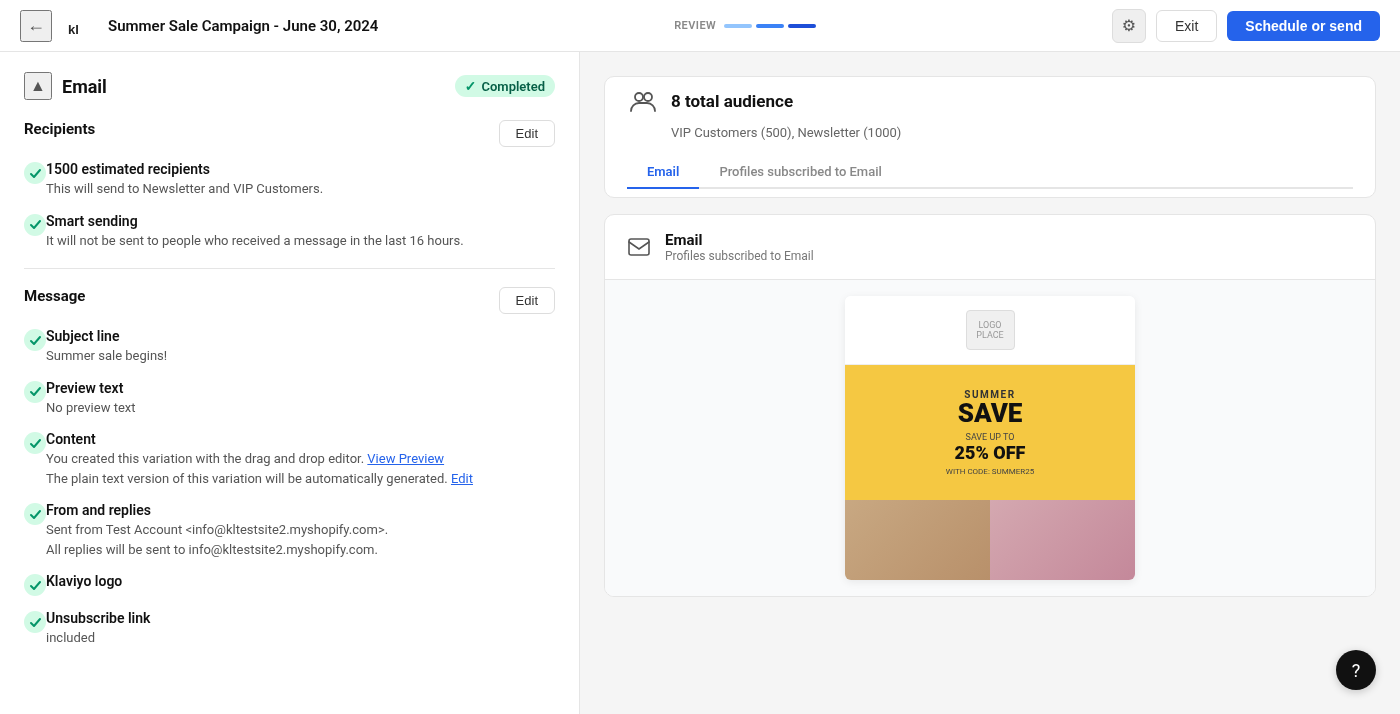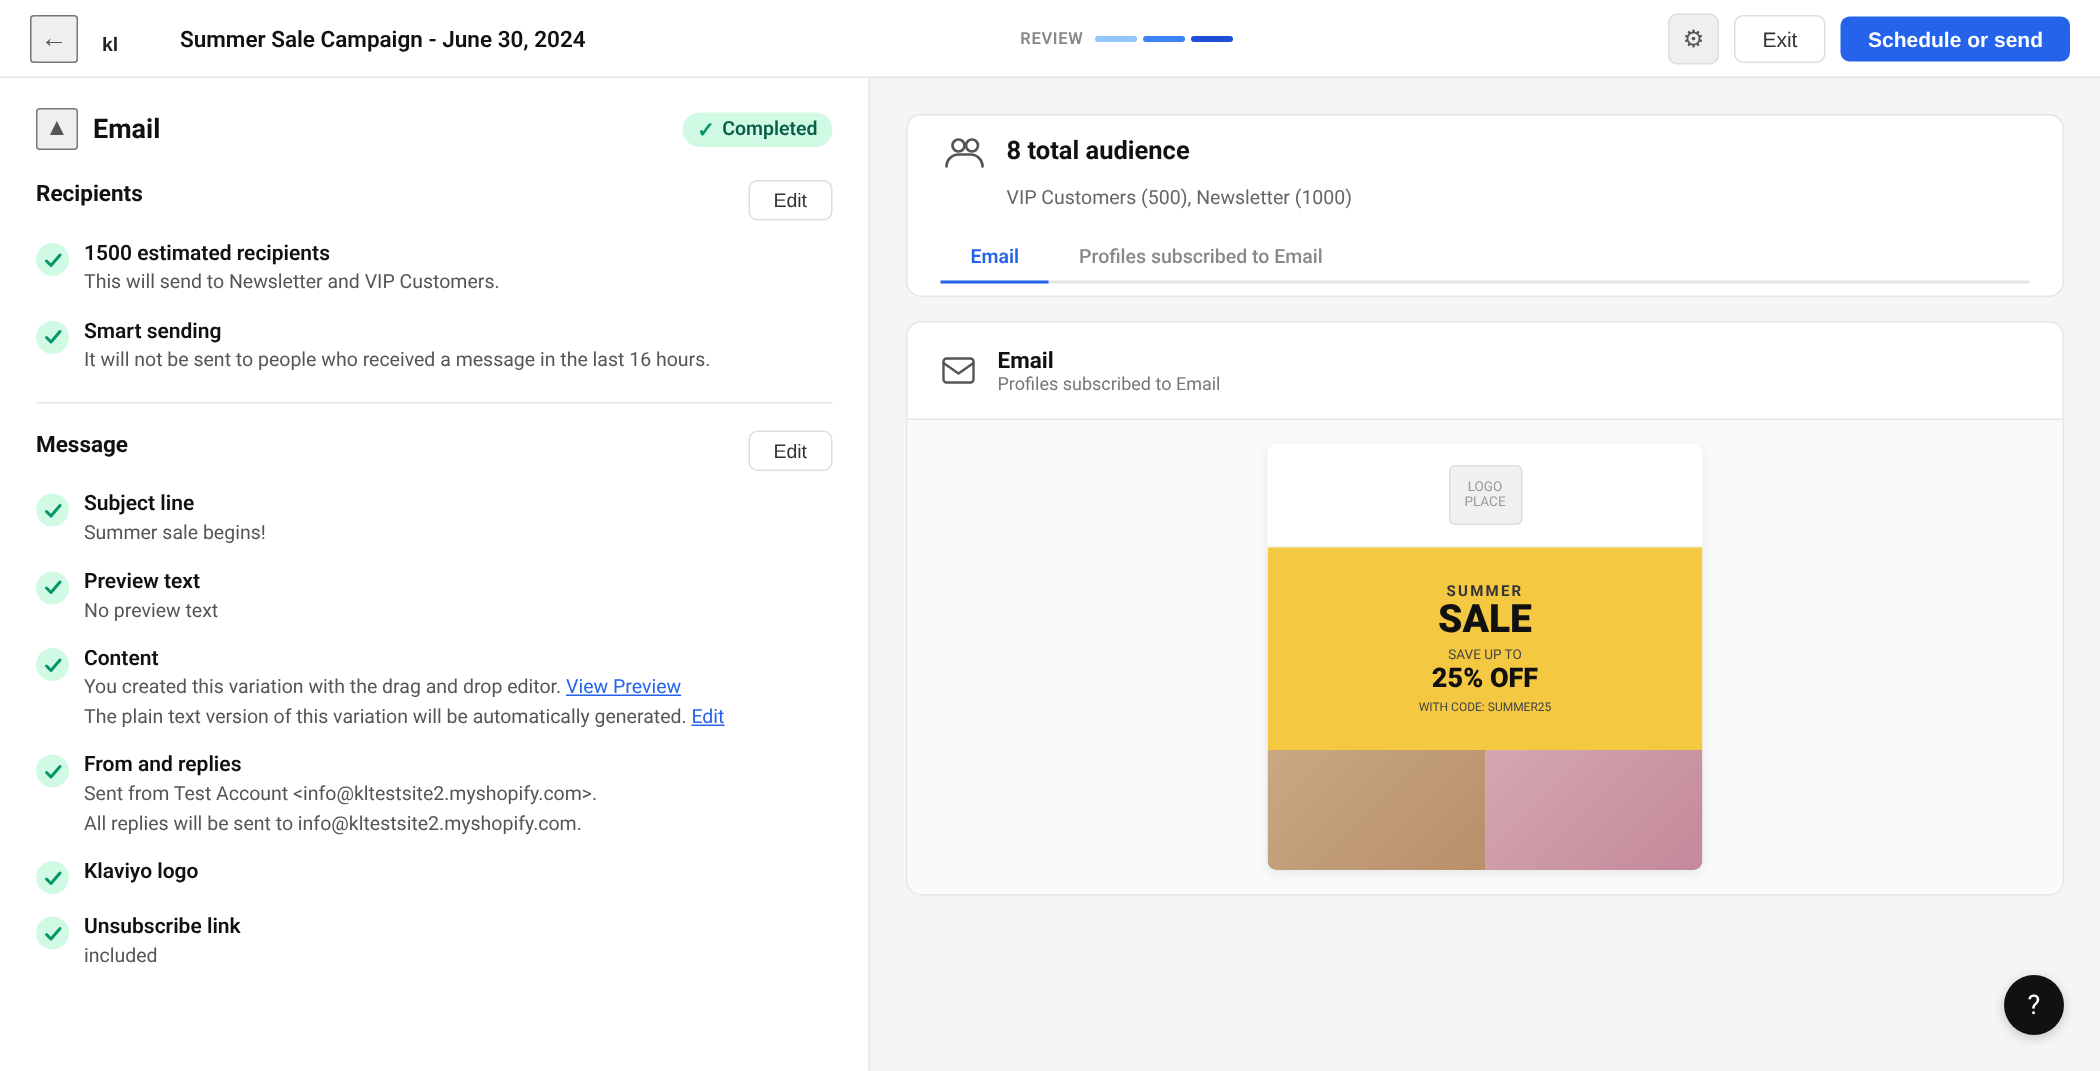--- a/index.html
+++ b/index.html
@@ -31,21 +31,21 @@
       display: flex;
       align-items: center;
       justify-content: center;
       cursor: pointer;
       color: #555;
       font-size: 18px;
     }
     .logo-area {
       display: flex;
       align-items: center;
-      gap: 20px;
+      gap: 8px;
     }
     .campaign-title {
       font-size: 15px;
       font-weight: 600;
       color: #111;
     }
 
     
     .progress-bar-area {
       display: flex;
@@ -184,21 +184,20 @@
       background: #fff;
       cursor: pointer;
       font-size: 13px;
       font-weight: 500;
       color: #333;
     }
 
     .check-item {
       display: flex;
       align-items: flex-start;
-      gap: 10px;
       margin-bottom: 14px;
     }
     .check-circle {
       width: 22px;
       height: 22px;
       border-radius: 50%;
       background: #d1fae5;
       display: flex;
       align-items: center;
       justify-content: center;
@@ -623,21 +622,21 @@
         </div>
       </div>
 
       <div class="email-visual">
         <div class="email-mockup">
           <div class="email-mockup-logo">
             <div class="logo-placeholder">LOGO<br>PLACE</div>
           </div>
           <div class="email-hero">
             <div class="email-hero-small">SUMMER</div>
-            <div class="email-hero-title">SALE</div>
+            <div class="email-hero-title">SAVE</div>
             <div class="email-hero-sub">SAVE UP TO</div>
             <div class="email-hero-discount">25% OFF</div>
             <div class="email-hero-code">WITH CODE: SUMMER25</div>
           </div>
           <div class="email-photos">
             <div class="email-photo photo-1"></div>
             <div class="email-photo photo-2"></div>
           </div>
         </div>
       </div>

